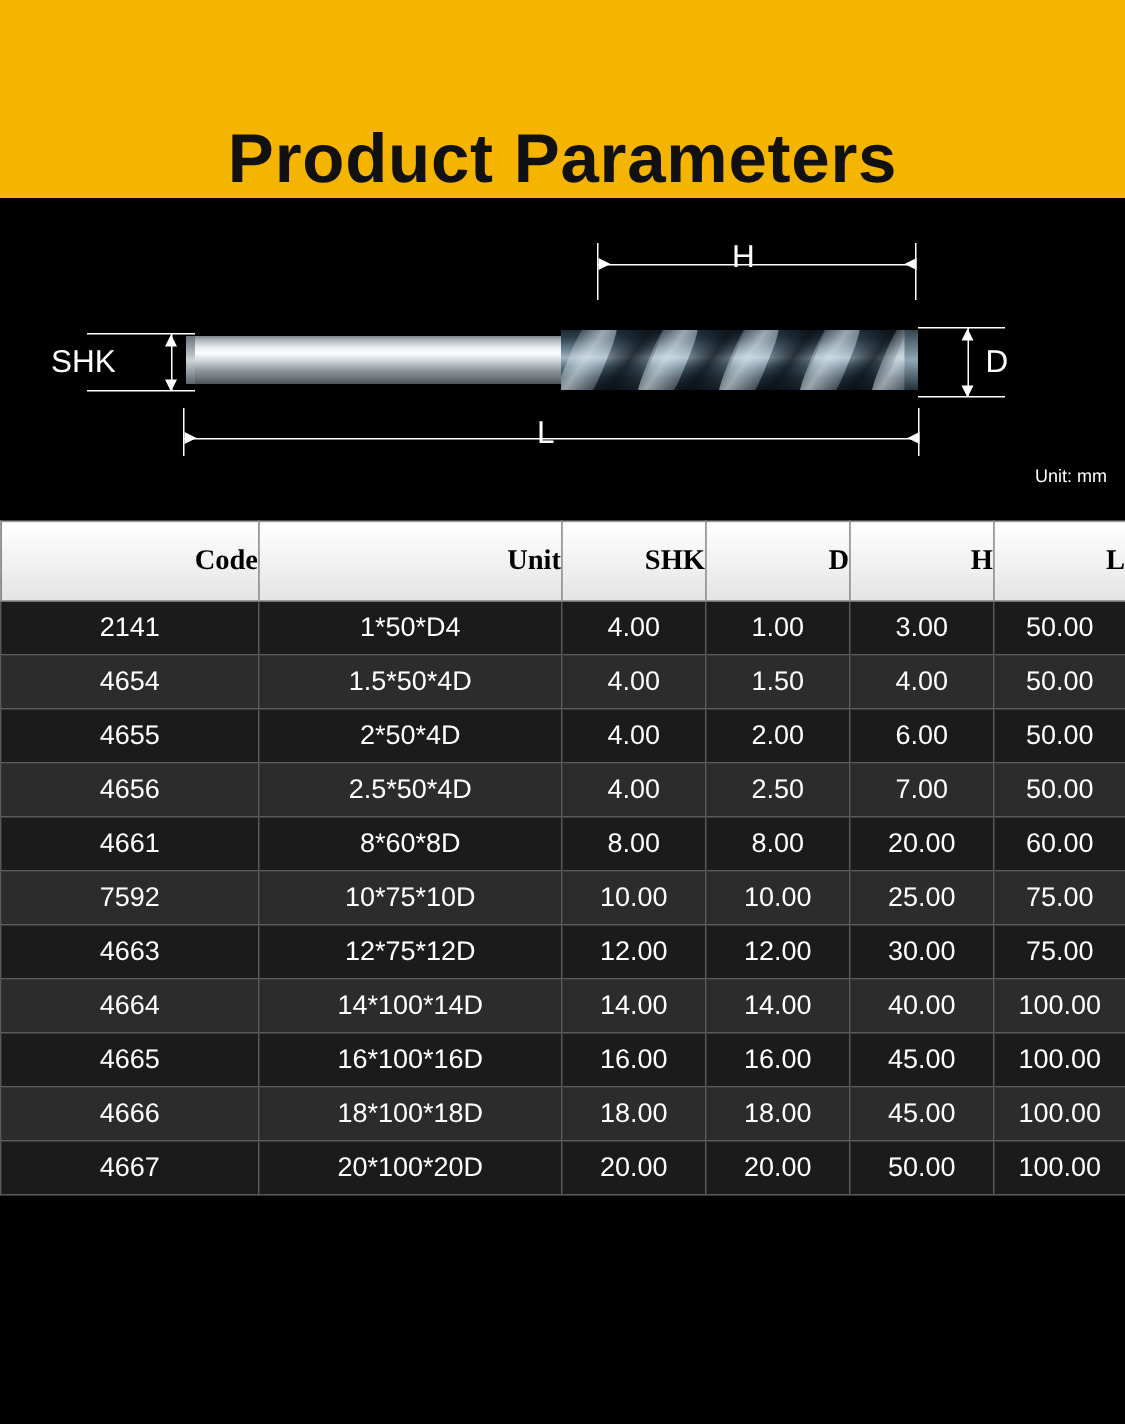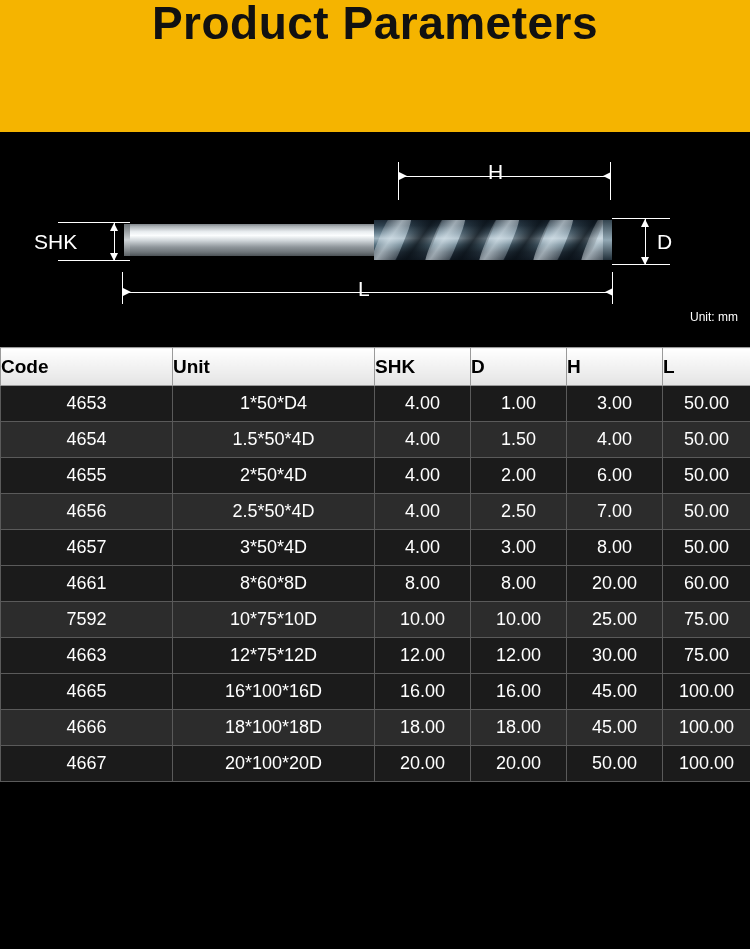--- a/index.html
+++ b/index.html
@@ -8,21 +8,21 @@
     background: #000;
     font-family: "Liberation Sans", sans-serif;
     overflow: hidden;
   }
   .page { position: relative; width: 750px; height: 949px; background: #000; }
 
   
   .banner {
     position: absolute; left: 0; top: 0; width: 750px; height: 132px;
     background: #f5b400;
-    display: flex; align-items: flex-start; justify-content: center;
+    display: flex; align-items: flex-end; justify-content: center;
   }
   .banner-title {
     font-size: 46px; font-weight: bold; color: #111;
     letter-spacing: 0.5px; line-height: 1;
     padding-bottom: 4px;
   }
 
   
   .diagram {
     position: absolute; left: 0; top: 132px; width: 750px; height: 215px;
@@ -89,21 +89,21 @@
   }
   .arrow-u { border-bottom: 8px solid #fff; }
   .arrow-d { border-top: 8px solid #fff; }
 
   
   .tbl { position: absolute; left: 0; top: 347px; width: 750px; }
   table { width: 750px; border-collapse: collapse; table-layout: fixed; }
   thead th {
     background: linear-gradient(to bottom, #ffffff, #e4e4e4);
     color: #000; font-size: 19px; font-weight: bold;
-    height: 38px; border: 1px solid #9a9a9a; text-align: left;
+    height: 53px; border: 1px solid #9a9a9a; text-align: right; font-family: Liberation Serif, serif;
   }
   tbody td {
     color: #fff; font-size: 18px; height: 36px; text-align: center;
     border-right: 1px solid #5a5a5a;
     border-bottom: 1px solid #5a5a5a;
     font-weight: normal;
   }
   tbody td:first-child { border-left: 1px solid #5a5a5a; }
   tbody tr.odd td  { background: #1b1b1b; }
   tbody tr.even td { background: #2c2c2c; }
@@ -189,21 +189,21 @@
           <th>Code</th>
           <th>Unit</th>
           <th>SHK</th>
           <th>D</th>
           <th>H</th>
           <th>L</th>
         </tr>
       </thead>
       <tbody id="tbody">
           <tr class="odd">
-            <td>4653</td>
+            <td>2141</td>
             <td>1*50*D4</td>
             <td>4.00</td>
             <td>1.00</td>
             <td>3.00</td>
             <td>50.00</td>
           </tr>
           <tr class="even">
             <td>4654</td>
             <td>1.5*50*4D</td>
             <td>4.00</td>
@@ -218,28 +218,20 @@
             <td>2.00</td>
             <td>6.00</td>
             <td>50.00</td>
           </tr>
           <tr class="even">
             <td>4656</td>
             <td>2.5*50*4D</td>
             <td>4.00</td>
             <td>2.50</td>
             <td>7.00</td>
-            <td>50.00</td>
-          </tr>
-          <tr class="odd">
-            <td>4657</td>
-            <td>3*50*4D</td>
-            <td>4.00</td>
-            <td>3.00</td>
-            <td>8.00</td>
             <td>50.00</td>
           </tr>
           <tr class="odd">
             <td>4661</td>
             <td>8*60*8D</td>
             <td>8.00</td>
             <td>8.00</td>
             <td>20.00</td>
             <td>60.00</td>
           </tr>
@@ -252,20 +244,28 @@
             <td>75.00</td>
           </tr>
           <tr class="odd">
             <td>4663</td>
             <td>12*75*12D</td>
             <td>12.00</td>
             <td>12.00</td>
             <td>30.00</td>
             <td>75.00</td>
           </tr>
+          <tr class="even">
+            <td>4664</td>
+            <td>14*100*14D</td>
+            <td>14.00</td>
+            <td>14.00</td>
+            <td>40.00</td>
+            <td>100.00</td>
+          </tr>
           <tr class="odd">
             <td>4665</td>
             <td>16*100*16D</td>
             <td>16.00</td>
             <td>16.00</td>
             <td>45.00</td>
             <td>100.00</td>
           </tr>
           <tr class="even">
             <td>4666</td>

